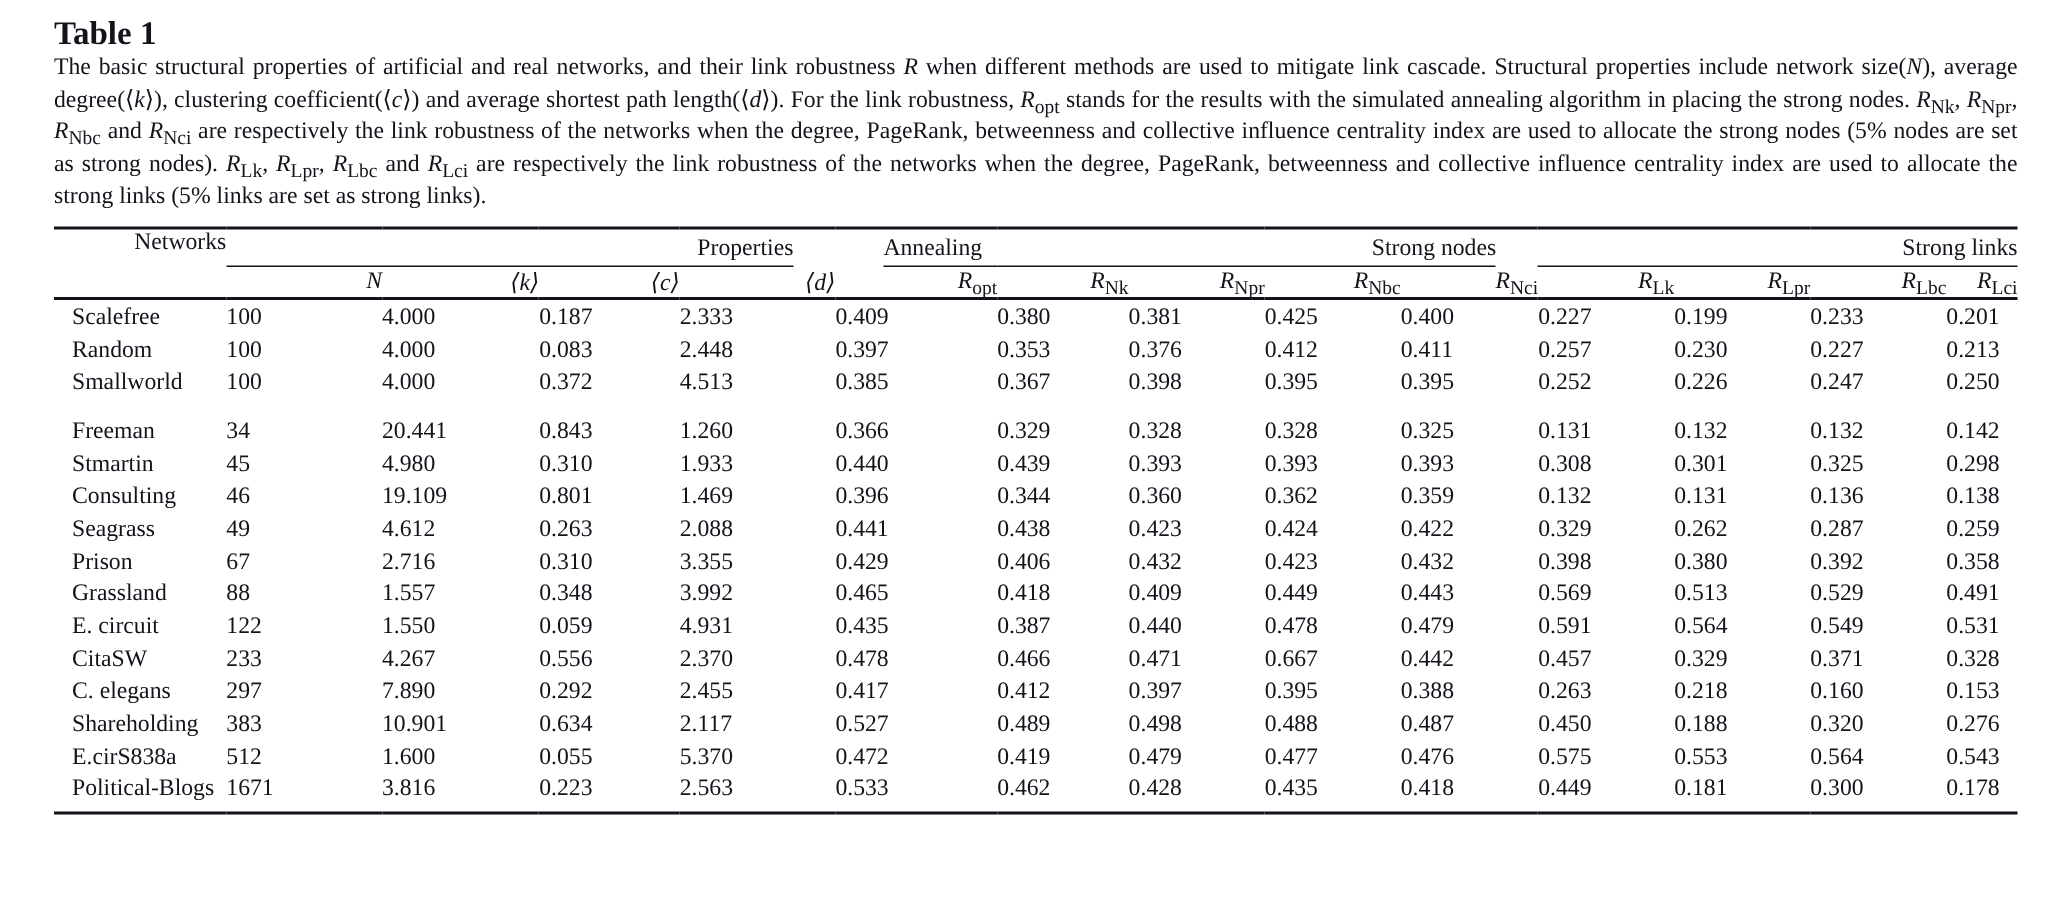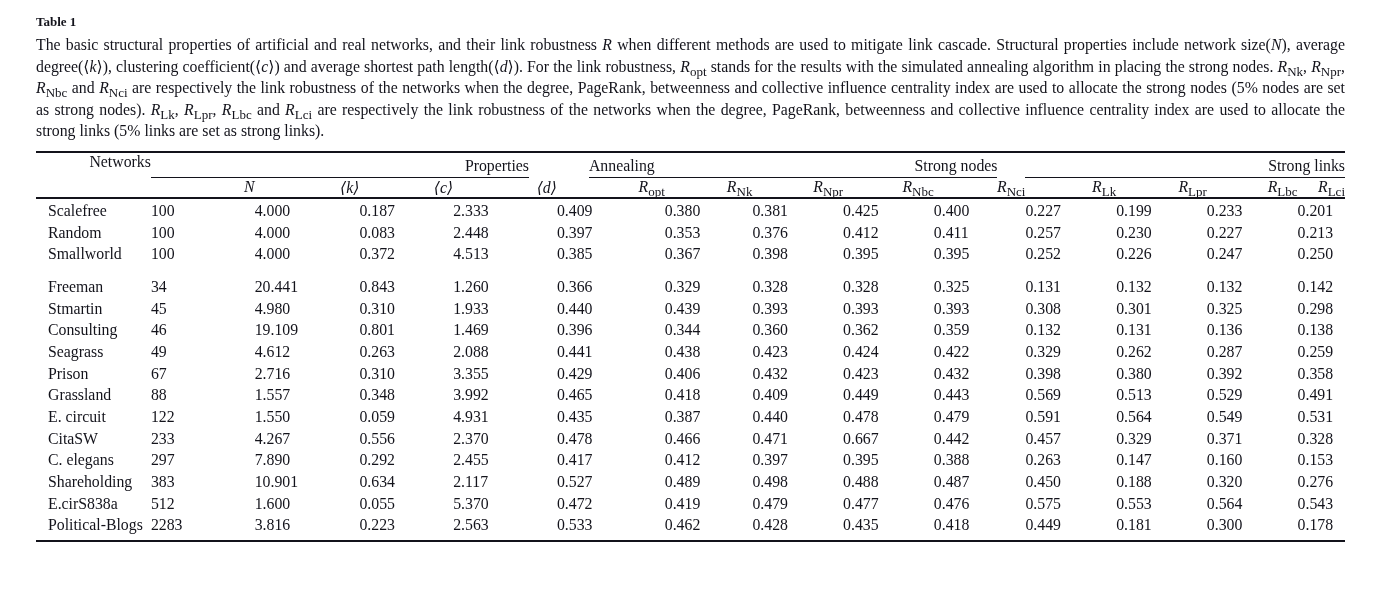--- a/index.html
+++ b/index.html
@@ -3,21 +3,21 @@
 <meta charset="utf-8">
 <style>
   html, body {
     margin: 0; padding: 0;
     background: #ffffff;
     width: 1373px;
     font-family: "Liberation Serif", "DejaVu Serif", serif;
     color: #13131b;
   }
   .page { width: 1373px; height: 599px; box-sizing: border-box; padding: 11px 28px 0 36px; overflow: hidden; }
-  .caption-title { font-weight: bold; font-size: 13px; line-height: 22px; }
+  .caption-title { font-weight: bold; font-size: 22px; line-height: 22px; }
   .caption-body  { font-size: 15.8px; line-height: 21.6px; text-align: justify; margin: 1px 0 0 0; }
   .caption-body i, .data-table i { font-style: italic; }
   sub { font-size: 13px; line-height: 0; }
 
   table.data-table {
     border-collapse: collapse;
     table-layout: fixed;
     width: 1309px;
     margin-top: 9px;
     border-top: 2px solid #13131b;
@@ -274,21 +274,21 @@
           <td>297</td>
           <td>7.890</td>
           <td>0.292</td>
           <td>2.455</td>
           <td>0.417</td>
           <td>0.412</td>
           <td>0.397</td>
           <td>0.395</td>
           <td>0.388</td>
           <td>0.263</td>
-          <td>0.147</td>
+          <td>0.218</td>
           <td>0.160</td>
           <td>0.153</td>
         </tr>
         <tr>
           <td class="name-cell">Shareholding</td>
           <td>383</td>
           <td>10.901</td>
           <td>0.634</td>
           <td>2.117</td>
           <td>0.527</td>
@@ -312,21 +312,21 @@
           <td>0.479</td>
           <td>0.477</td>
           <td>0.476</td>
           <td>0.575</td>
           <td>0.553</td>
           <td>0.564</td>
           <td>0.543</td>
         </tr>
         <tr class="last-row">
           <td class="name-cell">Political-Blogs</td>
-          <td>2283</td>
+          <td>1671</td>
           <td>3.816</td>
           <td>0.223</td>
           <td>2.563</td>
           <td>0.533</td>
           <td>0.462</td>
           <td>0.428</td>
           <td>0.435</td>
           <td>0.418</td>
           <td>0.449</td>
           <td>0.181</td>

